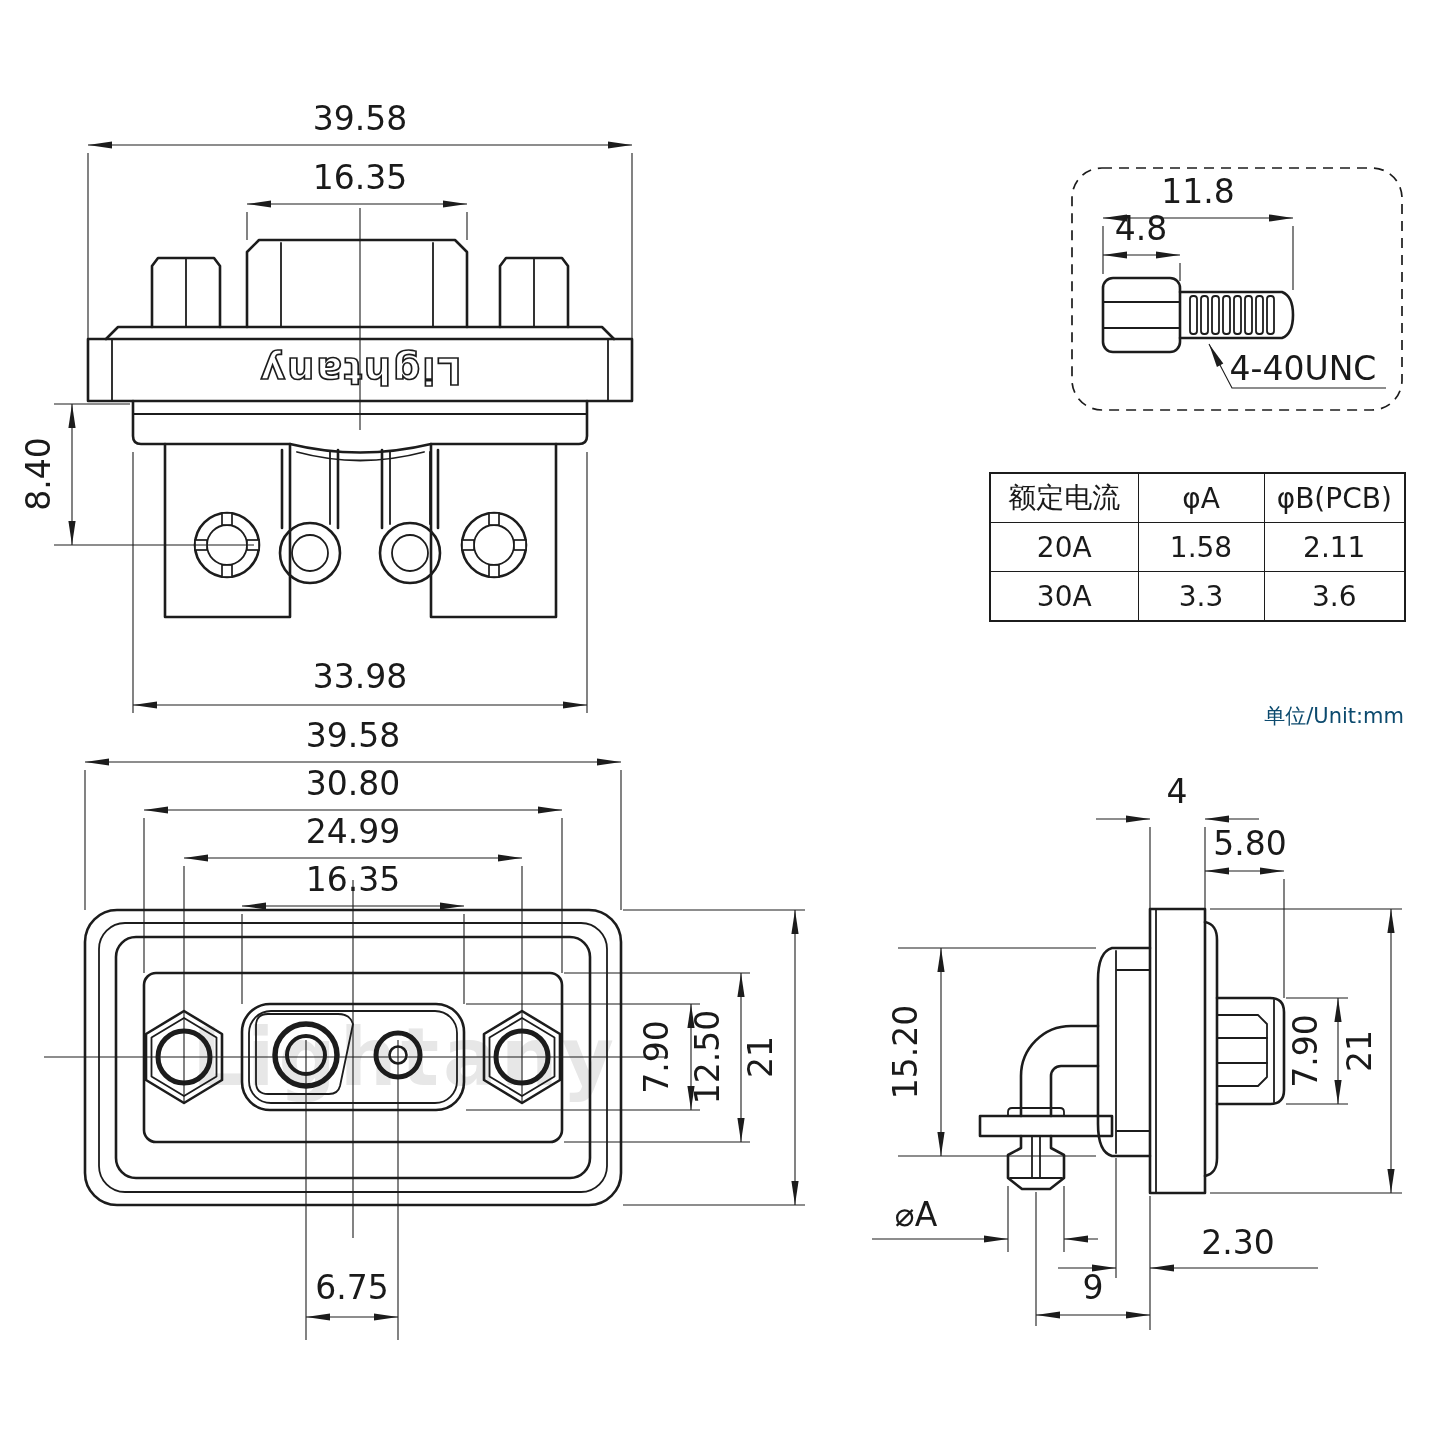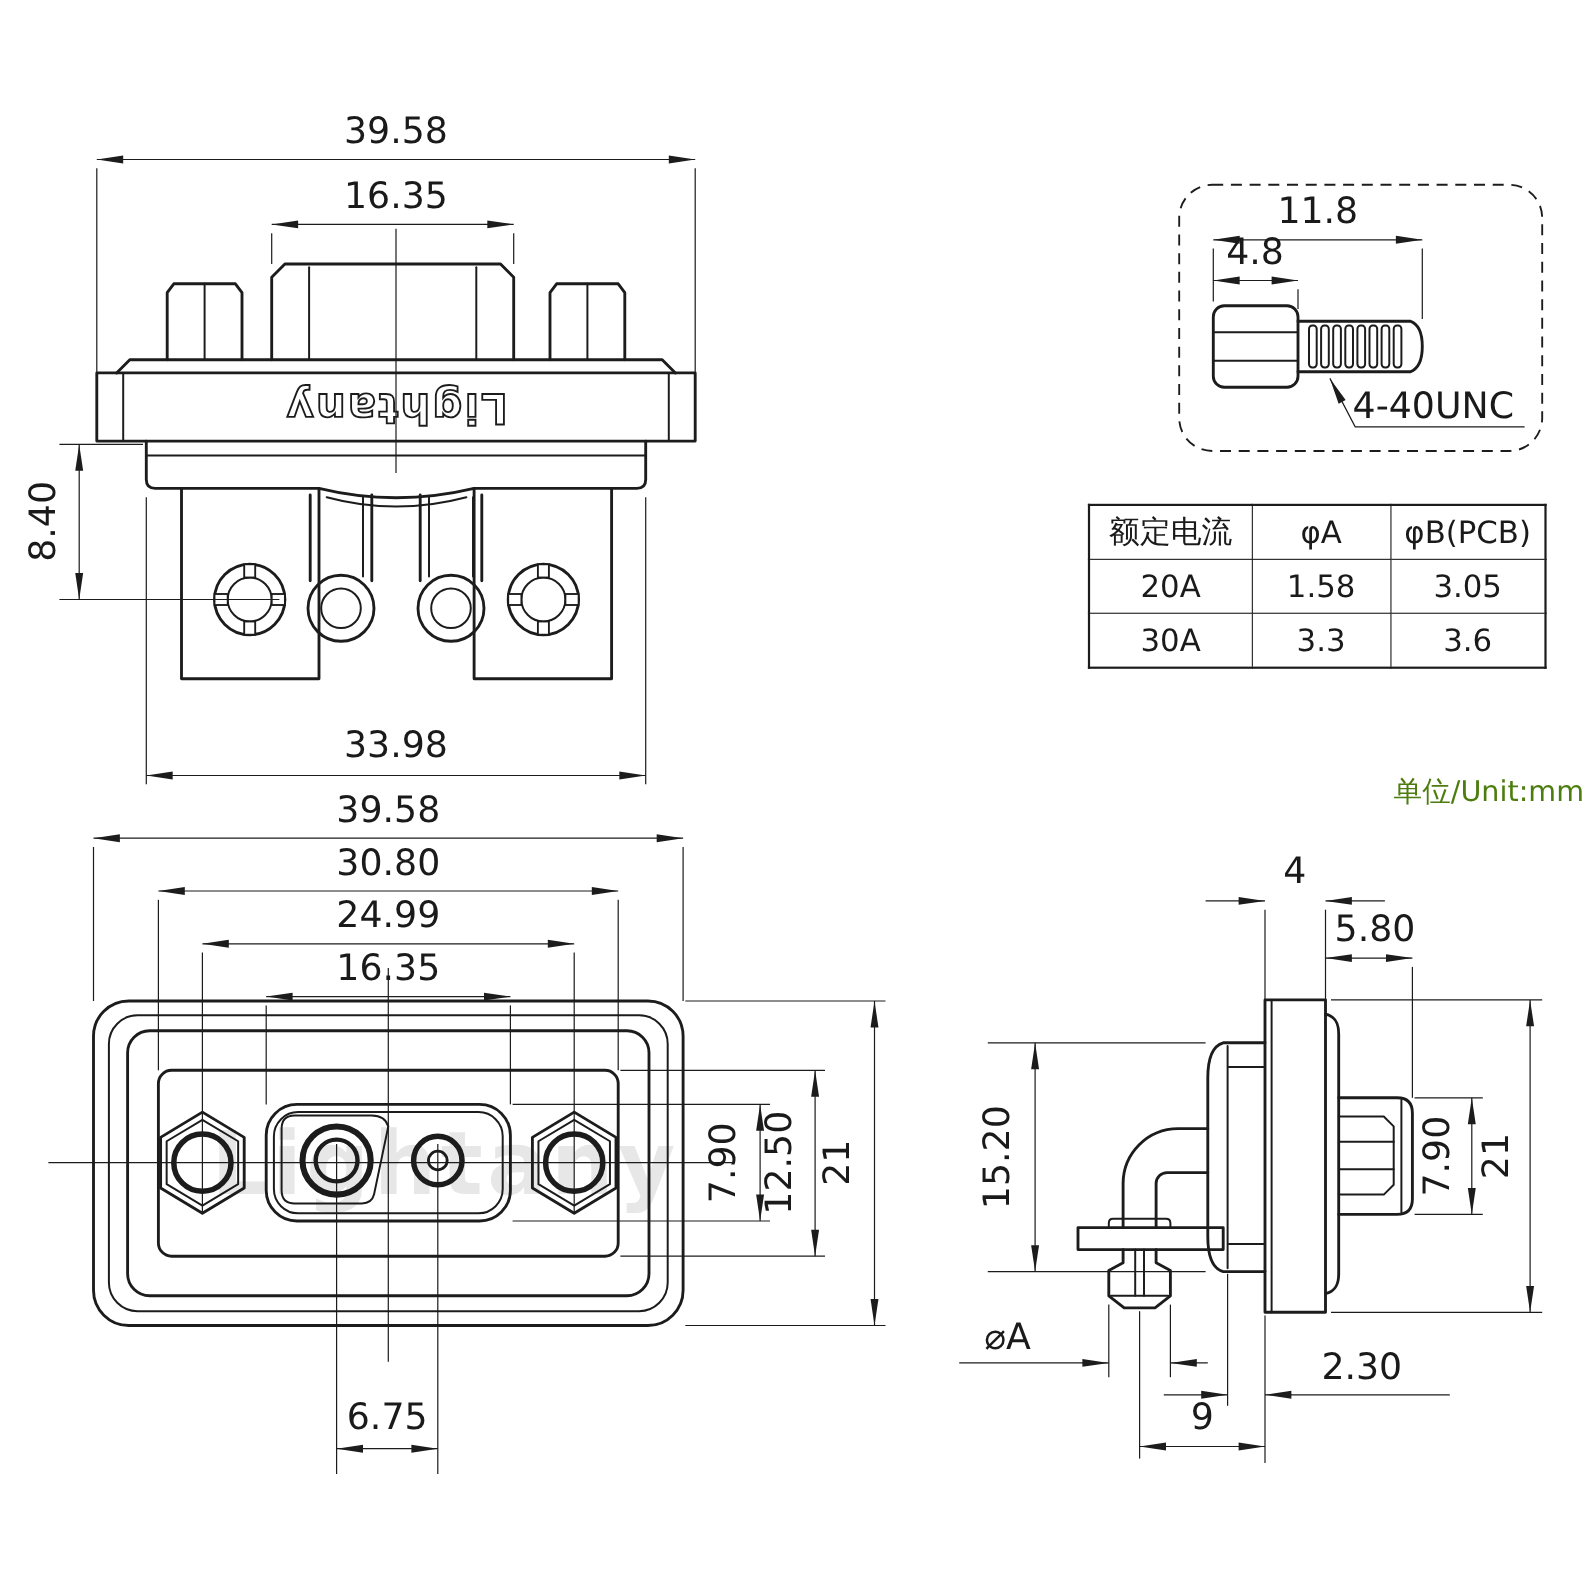--- a/index.html
+++ b/index.html
@@ -15,28 +15,28 @@
   .dash{stroke-dasharray:10 7;stroke-width:1.7;}
   .notch{fill:#ffffff;stroke:#1c1c1c;stroke-width:1.7;}
 
   
   .dt{font-size:33px;fill:#1a1a1a;text-anchor:middle;}
   .logo{font-size:38px;font-weight:bold;fill:#ffffff;stroke:#1c1c1c;stroke-width:1.7;
         text-anchor:middle;letter-spacing:2px;}
   .wm{font-size:80px;font-weight:bold;fill:#e7e7e7;text-anchor:middle;letter-spacing:4px;}
 
   
-  .spec-table{position:absolute;left:989px;top:458px;width:415px;border-collapse:collapse;
+  .spec-table{position:absolute;left:989px;top:472px;width:415px;border-collapse:collapse;
               table-layout:fixed;}
   .spec-table td,.spec-table th{border:1.7px solid #1c1c1c;text-align:center;vertical-align:middle;
               font-size:28px;font-weight:normal;color:#1a1a1a;padding:0;height:48px;}
   .spec-table{border:2.6px solid #1c1c1c;}
   .spec-table col.c1{width:148px}.spec-table col.c2{width:126px}.spec-table col.c3{width:141px}
-  .unit-note{position:absolute;left:1140px;top:702px;width:300px;text-align:right;
-             font-size:26px;color:#4d7c0f;}
+  .unit-note{position:absolute;left:1104px;top:702px;width:300px;text-align:right;
+             font-size:21px;color:#0c4a6e;}
 </style>
 </head>
 <body>
 
 <div class="canvas">
 
 <svg class="drawing" viewBox="0 0 1440 1440">
   <defs>
     <marker id="aE" markerUnits="userSpaceOnUse" markerWidth="26" markerHeight="10" viewBox="0 0 26 10" refX="25" refY="5" orient="auto">
       <path d="M25,5 L1,1.4 L1,8.6 Z" fill="#1c1c1c"></path>
@@ -315,21 +315,21 @@
       </colgroup>
     <tbody>
         <tr>
       <th>额定电流</th>
       <th>φA</th>
       <th>φB(PCB)</th>
     </tr>
     <tr>
       <td>20A</td>
       <td>1.58</td>
-      <td>3.05</td>
+      <td>2.11</td>
     </tr>
     <tr>
       <td>30A</td>
       <td>3.3</td>
       <td>3.6</td>
     </tr>
   </tbody>
     </table>
 
   <div class="unit-note">单位/Unit:mm</div>

